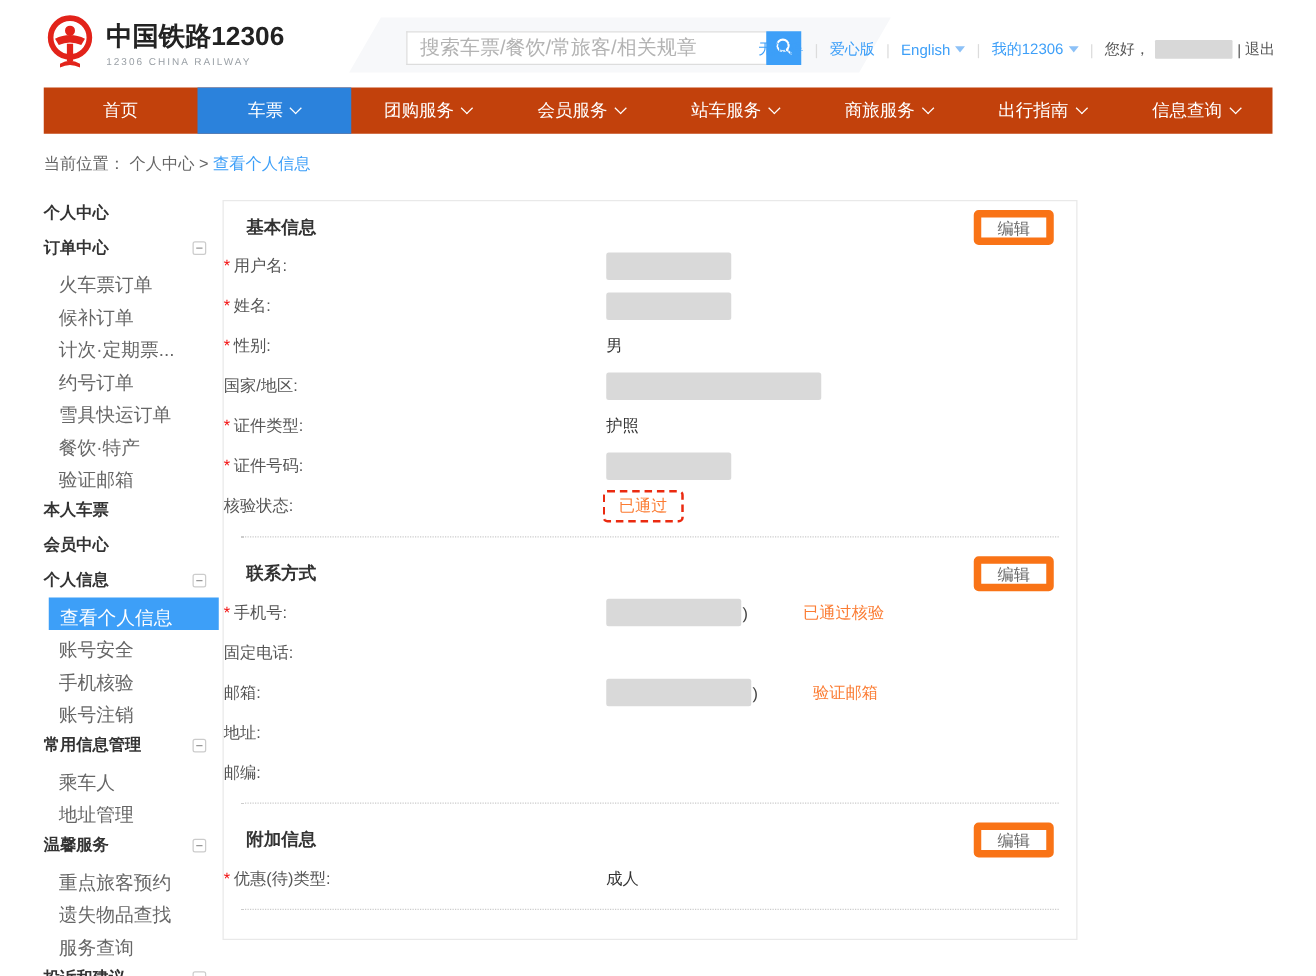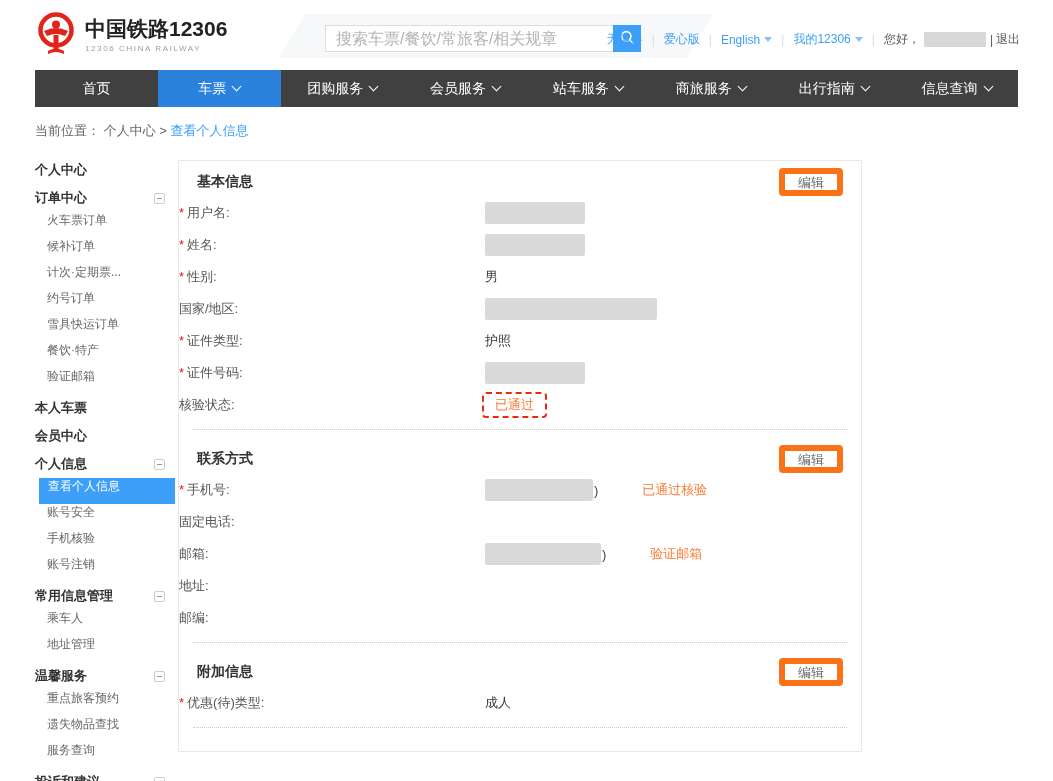--- a/index.html
+++ b/index.html
@@ -24,37 +24,37 @@
     gap:9px; font-size:12px; white-space:nowrap; }
   .tl-link { color:#3d9ff8; cursor:pointer; display:flex; align-items:center; gap:4px; }
   .tl-sep { color:#dcdcdc; }
   .tl-dark { color:#555; display:flex; align-items:center; gap:4px; }
   .redact-sm { width:62px; height:15px; background:#d8d8d8; display:inline-block; border-radius:1px; }
   .caret-b { width:0; height:0; border-left:4px solid transparent; border-right:4px solid transparent;
     border-top:5px solid #8cc1f7; display:inline-block; }
 
   
   .nav { position:absolute; left:35px; top:70px; width:983px; height:37px;
-    background:#404040; display:flex; }
+    background:#c2410c; display:flex; }
   .nav-item { flex:1; display:flex; align-items:center; justify-content:center;
     color:#fff; font-size:14px; gap:7px; cursor:pointer; }
   .nav-item.active { background:#2b82dc; }
   .chev { width:7px; height:7px; border-right:1.5px solid #fff; border-bottom:1.5px solid #fff;
     transform:rotate(45deg); margin-top:-4px; }
 
   
   .crumb { position:absolute; left:35px; top:122px; font-size:13px; color:#666; }
   .crumb .cur { color:#3d9ff8; cursor:pointer; }
 
   
   .sidebar { position:absolute; left:35px; top:156px; width:132px; }
   .sb-h { height:28px; display:flex; align-items:center; justify-content:space-between;
     font-size:13px; font-weight:bold; color:#333; cursor:pointer; }
-  .sb-s { height:26px; display:flex; align-items:flex-start; padding-left:12px;
-    font-size:12px; color:#666; cursor:pointer; }
+  .sb-s { height:26px; display:flex; align-items:flex-end; padding-left:12px;
+    font-size:15px; color:#666; cursor:pointer; }
   .sb-s.active { background:#3d9ff8; color:#fff; margin-left:4px; padding-left:9px;
     margin-right:-8px; }
   .collapse-icon { width:11px; height:11px; border:1px solid #ccc; border-radius:2px;
     position:relative; margin-right:2px; background:#fff; flex:none; }
   .collapse-icon::after { content:""; position:absolute; left:2px; right:2px; top:4px;
     border-top:1px solid #999; }
 
   
   .panel { position:absolute; left:178px; top:160px; width:684px; height:592px;
     border:1px solid #e9e9e9; background:#fff; }

